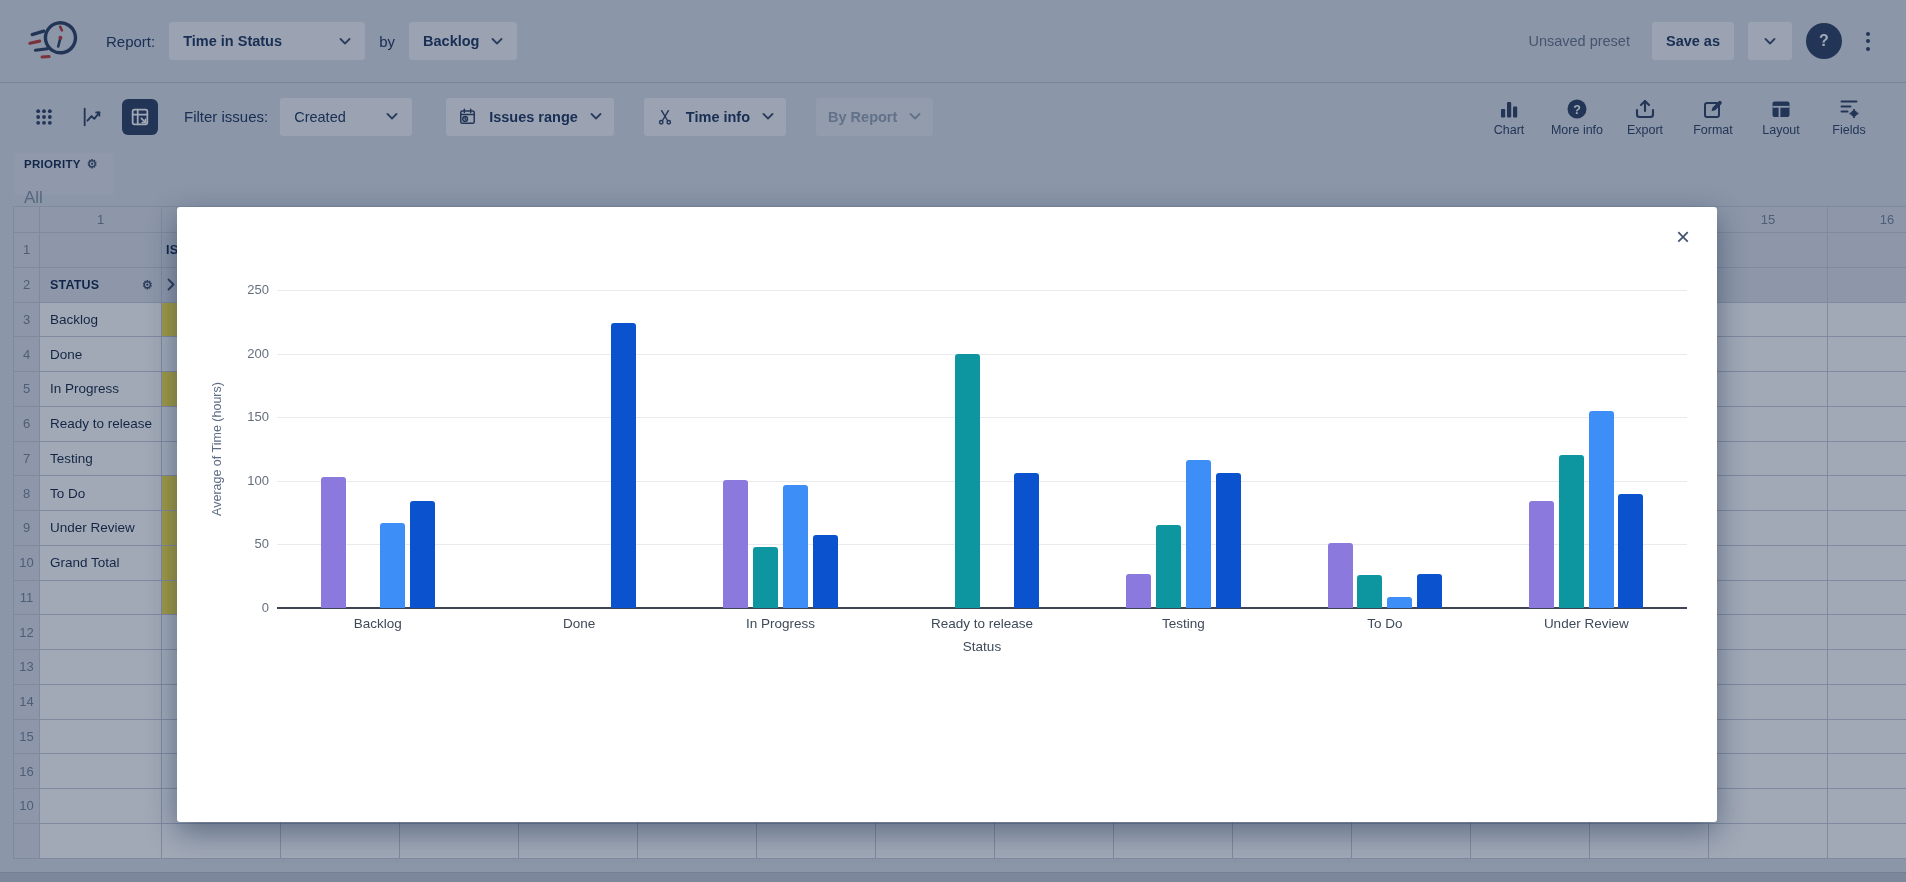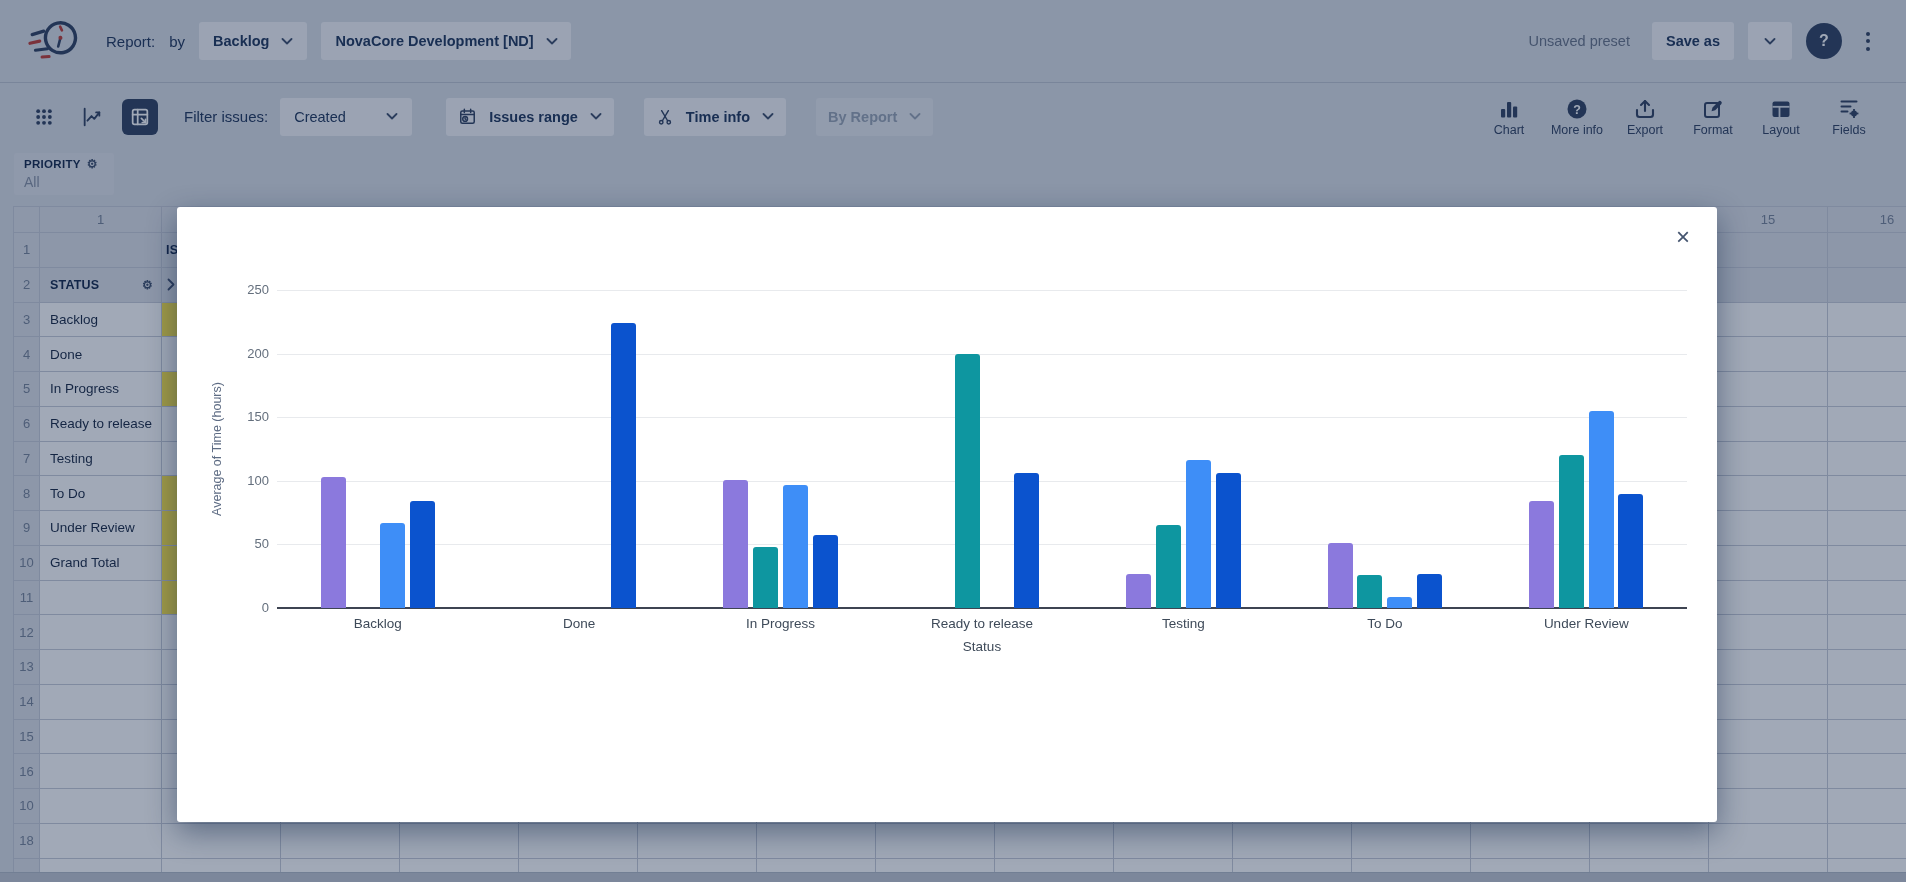--- a/index.html
+++ b/index.html
@@ -22,21 +22,21 @@
   
   .toolbar{position:absolute;left:0;top:82px;width:100%;height:68px;background:#DCE0E7;border-top:1px solid #BFC6D1;display:flex;align-items:center;padding:0 26px;box-sizing:border-box;gap:12px;}
   .iconbtn{width:36px;height:36px;border-radius:6px;display:flex;align-items:center;justify-content:center;cursor:pointer;flex:none;}
   .iconbtn.active{background:#344563;}
   .actions{margin-left:auto;display:flex;align-items:flex-start;gap:6px;}
   .actionbtn{display:flex;flex-direction:column;align-items:center;gap:2px;min-width:58px;color:#344563;font-size:12.5px;cursor:pointer;padding:2px 2px;}
 
   
   .prio-chip{position:absolute;left:14px;top:153px;width:100px;height:42px;background:#E3E6EC;border-radius:3px;padding:5px 10px;box-sizing:border-box;cursor:pointer;}
   .prio-top{display:flex;align-items:center;gap:6px;font-size:11.5px;font-weight:bold;color:#172B4D;letter-spacing:.3px;}
-  .prio-all{font-size:14px;color:#8A94A6;margin-top:4px;}
+  .prio-all{font-size:17px;color:#8A94A6;margin-top:18px;}
   .gear{font-size:12px;color:#42526E;line-height:1;}
 
   
   .grid-wrap{position:absolute;left:13px;top:206px;width:1893px;height:666px;overflow:hidden;}
   .grow{display:flex;}
   .cell{box-sizing:border-box;border-right:1px solid #C9CEd8;border-bottom:1px solid #C9CED8;display:flex;align-items:center;flex:none;overflow:visible;}
   .cell.hd{background:#DFE2E8;}
   .cell.white{background:#FFFFFF;}
   .cell.num{justify-content:center;color:#7A869A;font-size:13px;background:#DFE2E8;}
   .cell.lbl{padding-left:10px;font-size:13.5px;color:#1C2B45;white-space:nowrap;}
@@ -74,31 +74,31 @@
           <line x1="37" y1="16" x2="38" y2="20" stroke="#C23F38" stroke-width="2.6" stroke-linecap="round"></line>
           <circle cx="35" cy="27" r="2" fill="#C23F38"></circle>
           <line x1="8" y1="18" x2="20" y2="17" stroke="#344563" stroke-width="3.2" stroke-linecap="round"></line>
           <line x1="4" y1="26" x2="14" y2="26" stroke="#C23F38" stroke-width="3.2" stroke-linecap="round"></line>
           <line x1="8" y1="34" x2="20" y2="35" stroke="#344563" stroke-width="3.2" stroke-linecap="round"></line>
           <line x1="13" y1="42" x2="20" y2="43" stroke="#C23F38" stroke-width="3" stroke-linecap="round"></line>
         </g>
       </svg>
     </span>
     <span class="hdr-label" style="margin-left:8px;">Report:</span>
+    <span class="chip" style="width:196px;">
+      <span style="flex:1;">Time in Status</span>
+      <span>
+          <svg width="12" height="7" viewBox="0 0 12 7">
+            <polyline points="1.5,1 6,5.5 10.5,1" fill="none" stroke="#42526E" stroke-width="1.8" stroke-linecap="round" stroke-linejoin="round"></polyline>
+          </svg>
+        </span>
+    </span>
     <span class="hdr-label">by</span>
     <span class="chip">
       <span>Backlog</span>
-      <span>
-          <svg width="12" height="7" viewBox="0 0 12 7">
-            <polyline points="1.5,1 6,5.5 10.5,1" fill="none" stroke="#42526E" stroke-width="1.8" stroke-linecap="round" stroke-linejoin="round"></polyline>
-          </svg>
-        </span>
-    </span>
-    <span class="chip" style="width:250px;">
-      <span style="flex:1;">NovaCore Development [ND]</span>
       <span>
           <svg width="12" height="7" viewBox="0 0 12 7">
             <polyline points="1.5,1 6,5.5 10.5,1" fill="none" stroke="#42526E" stroke-width="1.8" stroke-linecap="round" stroke-linejoin="round"></polyline>
           </svg>
         </span>
     </span>
     <span class="spacer"></span>
     <span class="preset">Unsaved preset</span>
     <span class="chip" style="margin-left:8px;">
         <span>Save as</span>
@@ -613,39 +613,20 @@
         <div class="cell white" style="width: 119px; height: 34.75px;"></div>
         <div class="cell white" style="width: 119px; height: 34.75px;"></div>
         <div class="cell white" style="width: 119px; height: 34.75px;"></div>
         <div class="cell white" style="width: 119px; height: 34.75px;"></div>
         <div class="cell white" style="width: 119px; height: 34.75px;"></div>
         <div class="cell white" style="width: 119px; height: 34.75px;"></div>
         <div class="cell white" style="width: 119px; height: 34.75px;"></div>
       </div>
       <div class="grow">
         <div class="cell num" style="width: 27px; height: 34.75px; border-left: 1px solid rgb(201, 206, 216);">10</div>
-        <div class="cell lbl white" style="width: 122px; height: 34.75px;"></div>
-        <div class="cell white" style="width: 119px; height: 34.75px;"></div>
-        <div class="cell white" style="width: 119px; height: 34.75px;"></div>
-        <div class="cell white" style="width: 119px; height: 34.75px;"></div>
-        <div class="cell white" style="width: 119px; height: 34.75px;"></div>
-        <div class="cell white" style="width: 119px; height: 34.75px;"></div>
-        <div class="cell white" style="width: 119px; height: 34.75px;"></div>
-        <div class="cell white" style="width: 119px; height: 34.75px;"></div>
-        <div class="cell white" style="width: 119px; height: 34.75px;"></div>
-        <div class="cell white" style="width: 119px; height: 34.75px;"></div>
-        <div class="cell white" style="width: 119px; height: 34.75px;"></div>
-        <div class="cell white" style="width: 119px; height: 34.75px;"></div>
-        <div class="cell white" style="width: 119px; height: 34.75px;"></div>
-        <div class="cell white" style="width: 119px; height: 34.75px;"></div>
-        <div class="cell white" style="width: 119px; height: 34.75px;"></div>
-        <div class="cell white" style="width: 119px; height: 34.75px;"></div>
-      </div>
-      <div class="grow">
-        <div class="cell num" style="width: 27px; height: 34.75px; border-left: 1px solid rgb(201, 206, 216);">18</div>
         <div class="cell lbl white" style="width: 122px; height: 34.75px;"></div>
         <div class="cell white" style="width: 119px; height: 34.75px;"></div>
         <div class="cell white" style="width: 119px; height: 34.75px;"></div>
         <div class="cell white" style="width: 119px; height: 34.75px;"></div>
         <div class="cell white" style="width: 119px; height: 34.75px;"></div>
         <div class="cell white" style="width: 119px; height: 34.75px;"></div>
         <div class="cell white" style="width: 119px; height: 34.75px;"></div>
         <div class="cell white" style="width: 119px; height: 34.75px;"></div>
         <div class="cell white" style="width: 119px; height: 34.75px;"></div>
         <div class="cell white" style="width: 119px; height: 34.75px;"></div>

